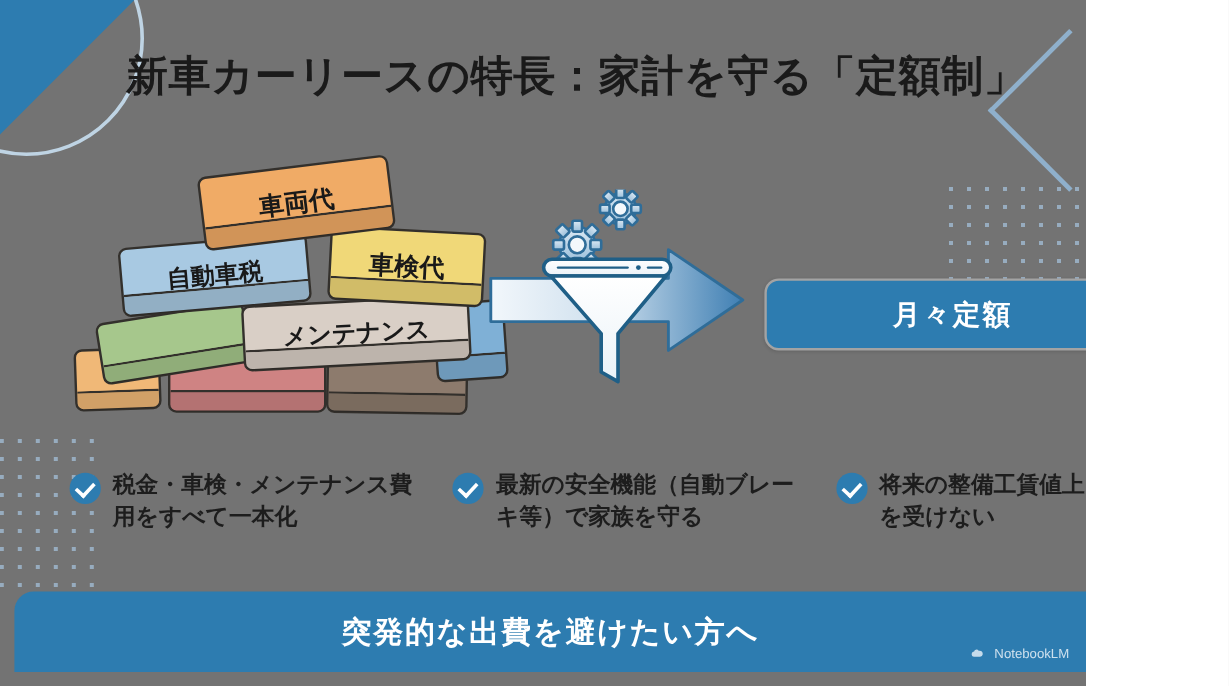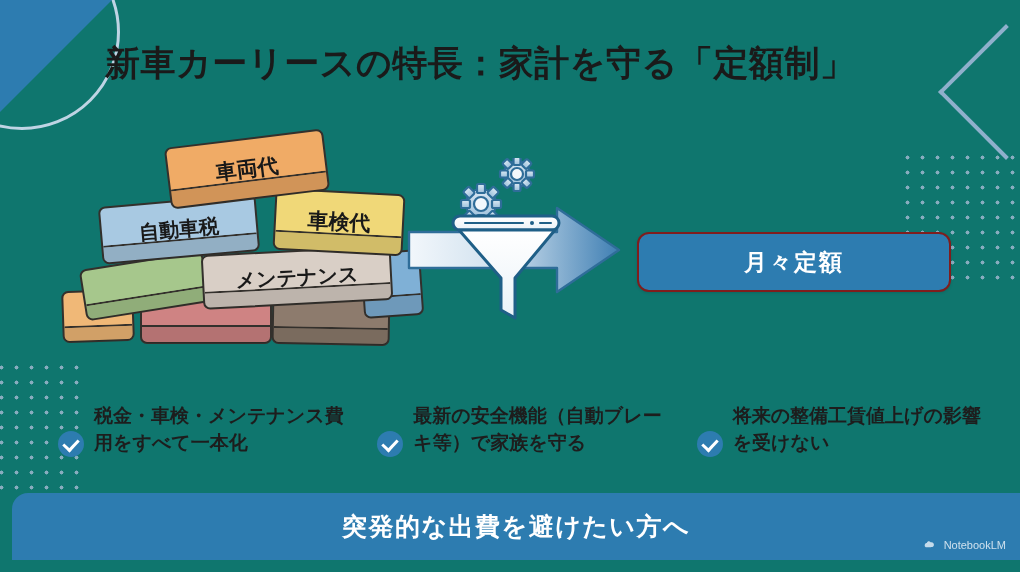--- a/index.html
+++ b/index.html
@@ -5,23 +5,23 @@
   html, body {
     margin: 0;
     padding: 0;
     background: #ffffff;
   }
   body {
     font-family: "Liberation Sans", "DejaVu Sans", sans-serif;
   }
   #slide {
     position: relative;
-    width: 1020px;
+    width: 905px;
     height: 572px;
-    background: #0f766e;
+    background: #737373;
     overflow: hidden;
   }
 
   
   .corner-tri {
     position: absolute;
     top: 0; left: 0;
     width: 0; height: 0;
     border-top: 112px solid #2d7cb0;
     border-right: 112px solid transparent;
@@ -173,21 +173,21 @@
   }
 
   
   .pill {
     position: absolute;
     left: 637px;
     top: 232px;
     width: 310px;
     height: 56px;
     background: #2d7cb0;
-    border: 2px solid #7f1d1d;
+    border: 2px solid #a3a3a3;
     border-radius: 12px;
     display: flex;
     align-items: center;
     justify-content: center;
     color: #ffffff;
     font-size: 23px;
     font-weight: bold;
     letter-spacing: 2px;
     box-shadow: 0 1px 3px rgba(0,0,0,.12);
   }
@@ -196,24 +196,23 @@
   .bullets {
     position: absolute;
     left: 58px;
     top: 392px;
     width: 940px;
     display: flex;
     gap: 18px;
   }
   .bullet {
     display: flex;
-    align-items: flex-end;
+    align-items: flex-start;
     gap: 10px;
     width: 310px;
-    margin-top: 11px;
   }
   .check {
     flex: 0 0 auto;
     width: 26px; height: 26px;
     border-radius: 50%;
     background: #2d7cb0;
     position: relative;
     margin-top: 2px;
   }
   .check::after {

